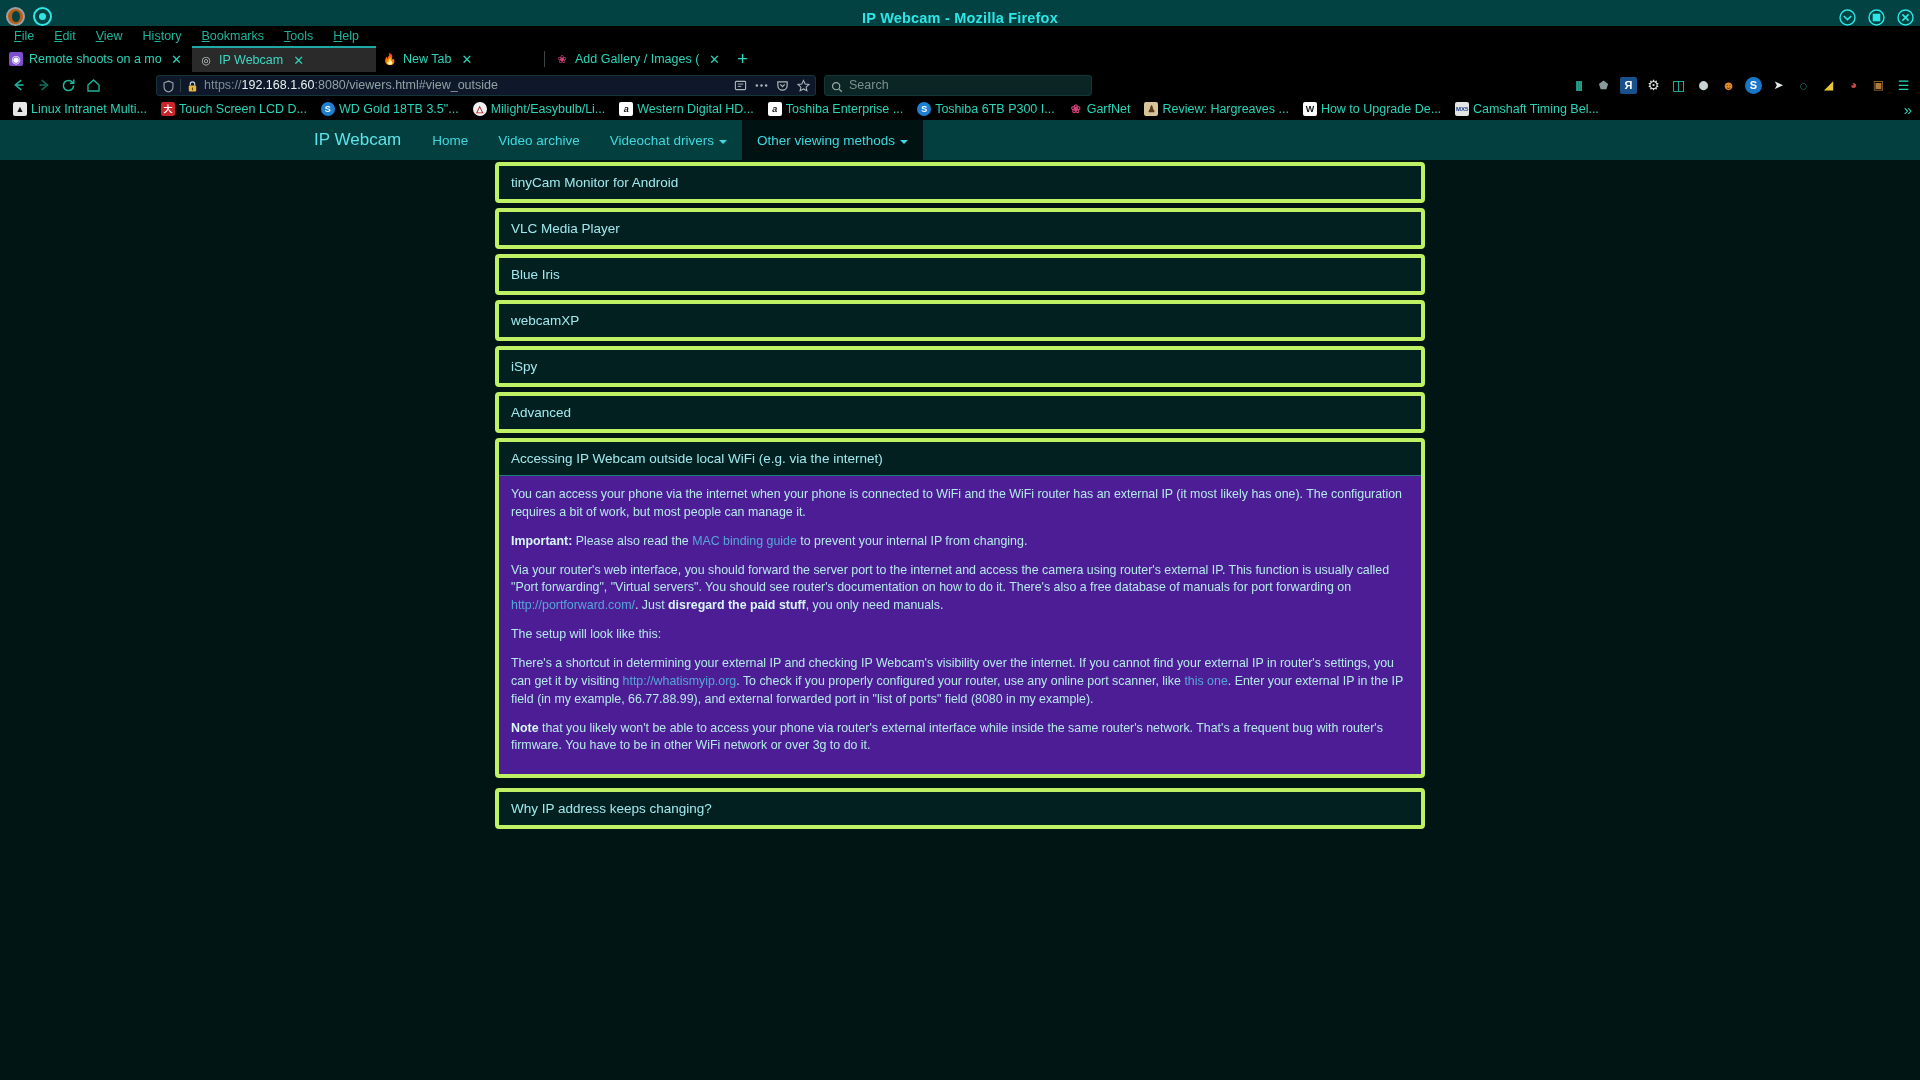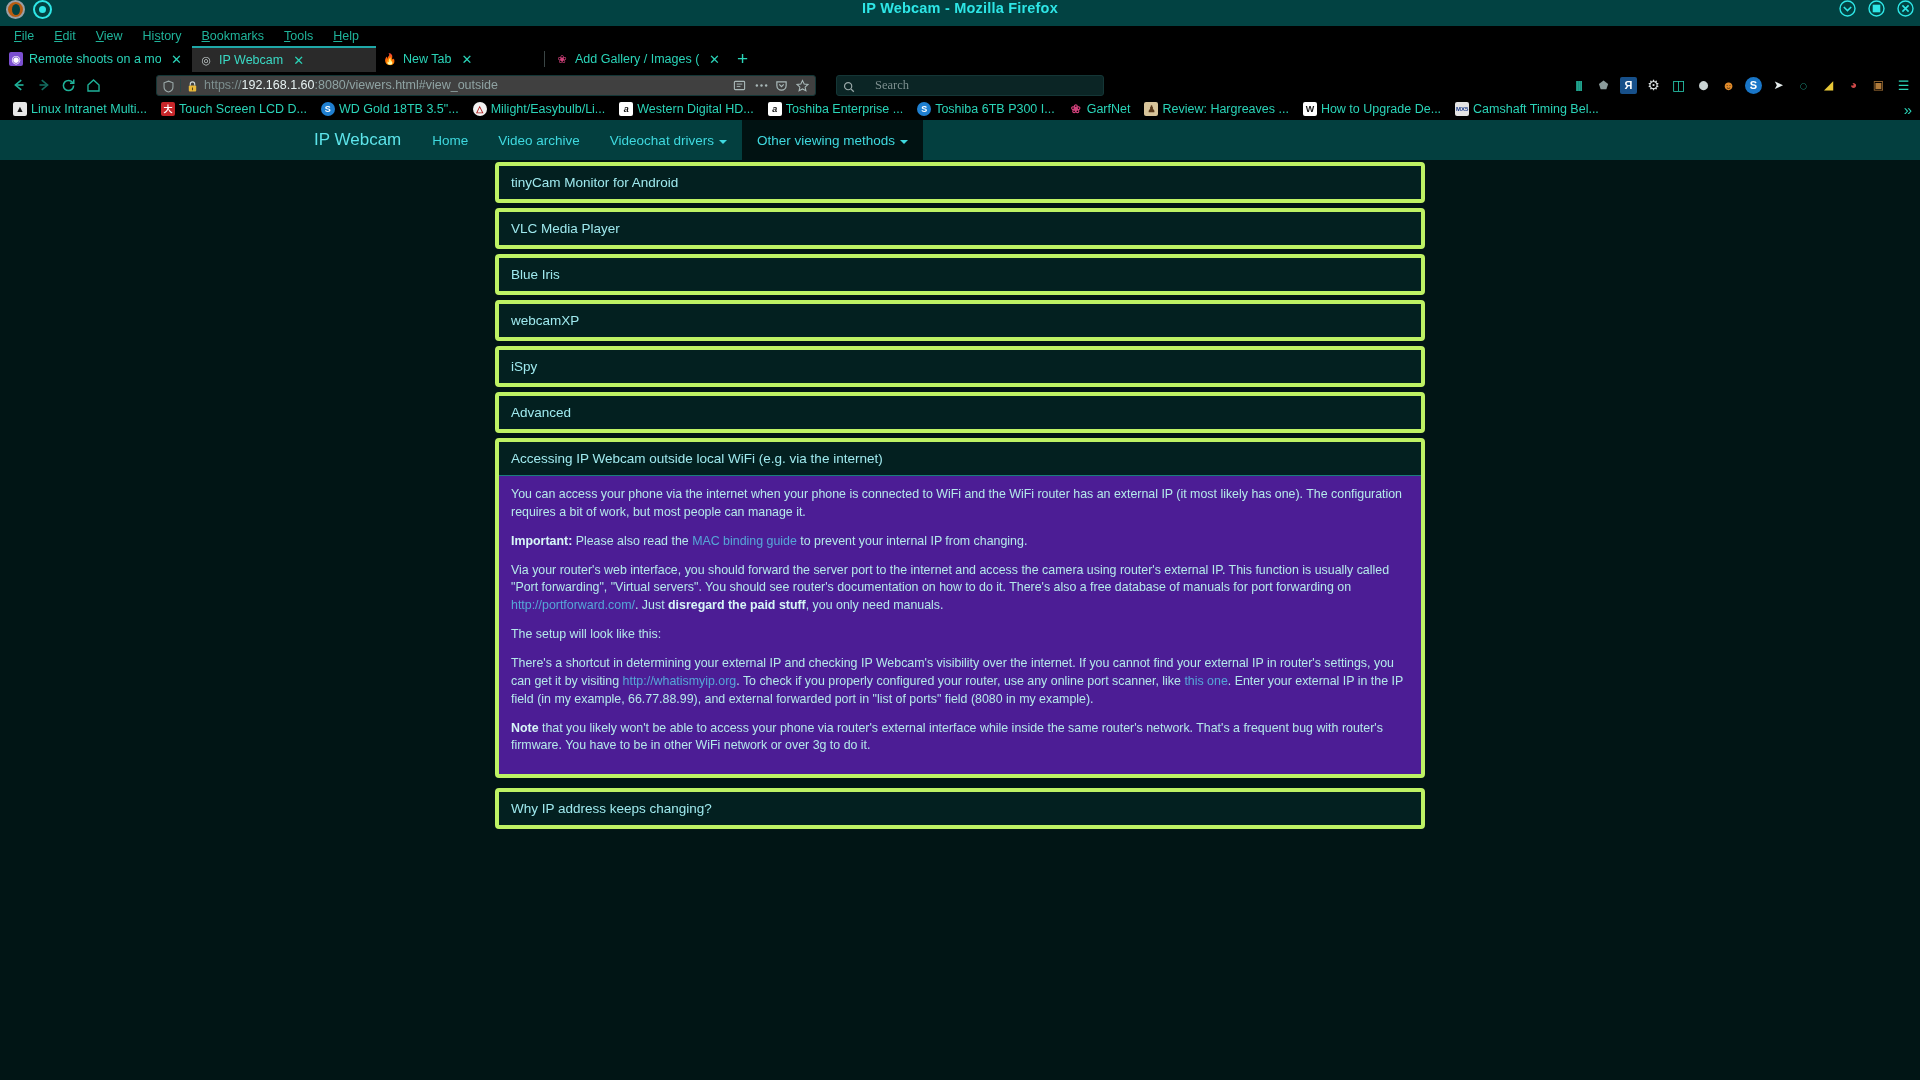--- a/index.html
+++ b/index.html
@@ -9,21 +9,21 @@
     overflow: hidden;
     background: #000000;
     font-family: "Liberation Sans", sans-serif;
   }
 
   
   #titlebar {
     height: 26px;
     background: #024242;
     display: flex;
-    align-items: flex-start;
+    align-items: flex-end;
     position: relative;
   }
   .tb-left { display: flex; align-items: center; gap: 8px; padding-left: 6px; }
   .ff-logo {
     width: 19px; height: 19px; border-radius: 50%;
     background: #b85c10;
     border: 2px solid #9aa0a6;
     position: relative; overflow: hidden;
   }
   .ff-logo::after {
@@ -114,50 +114,50 @@
     width: 25px; height: 22px;
     display: flex; align-items: center; justify-content: center;
     color: #1fb39a;
   }
   .navbtn.dim { color: #136b5e; }
   .navbtn svg { display: block; }
   #urlbar {
     flex: 0 0 660px;
     margin-left: 50px;
     height: 21px;
-    background: #404040;
+    background: #0f172a;
     border: 1px solid #143636;
     border-radius: 3px;
     display: flex; align-items: center;
     padding: 0 5px;
     gap: 5px;
     overflow: hidden;
+    text-align: right;
   }
   .shield-ic { color: #9aa8a8; width: 13px; height: 13px; }
   .urlsep { width: 1px; height: 13px; background: #2b4444; }
   .lock-ic { width: 13px; height: 13px; }
   #urltext {
     font-size: 12.5px; white-space: nowrap; overflow: hidden;
     color: #7d8f8f;
   }
   #urltext .host { color: #e7f2f2; }
   #urltext .path { color: #8fa3a3; }
   .ub-right { margin-left: auto; display: flex; align-items: center; gap: 7px; }
   .ub-ic { width: 14px; height: 14px; color: #a9b8b8; }
 
   #searchbar {
     flex: 0 0 268px;
-    margin-left: 20px;
+    margin-left: 8px;
     height: 21px;
     background: #0b2525;
     border: 1px solid #143636;
     border-radius: 3px;
-    display: flex; align-items: center; gap: 20px;
+    display: flex; align-items: center; gap: 6px;
     padding: 0 6px;
-    font-family: Liberation Serif, serif;
   }
   #searchbar .sic { color: #9aa8a8; width: 12px; height: 12px; }
   #searchbar .sph { font-size: 12.5px; color: #7d8f8f; }
 
   .toolbar-icons {
     margin-left: auto; display: flex; align-items: center; gap: 8px;
     padding-right: 2px;
   }
   .xic {
     width: 17px; height: 17px;

